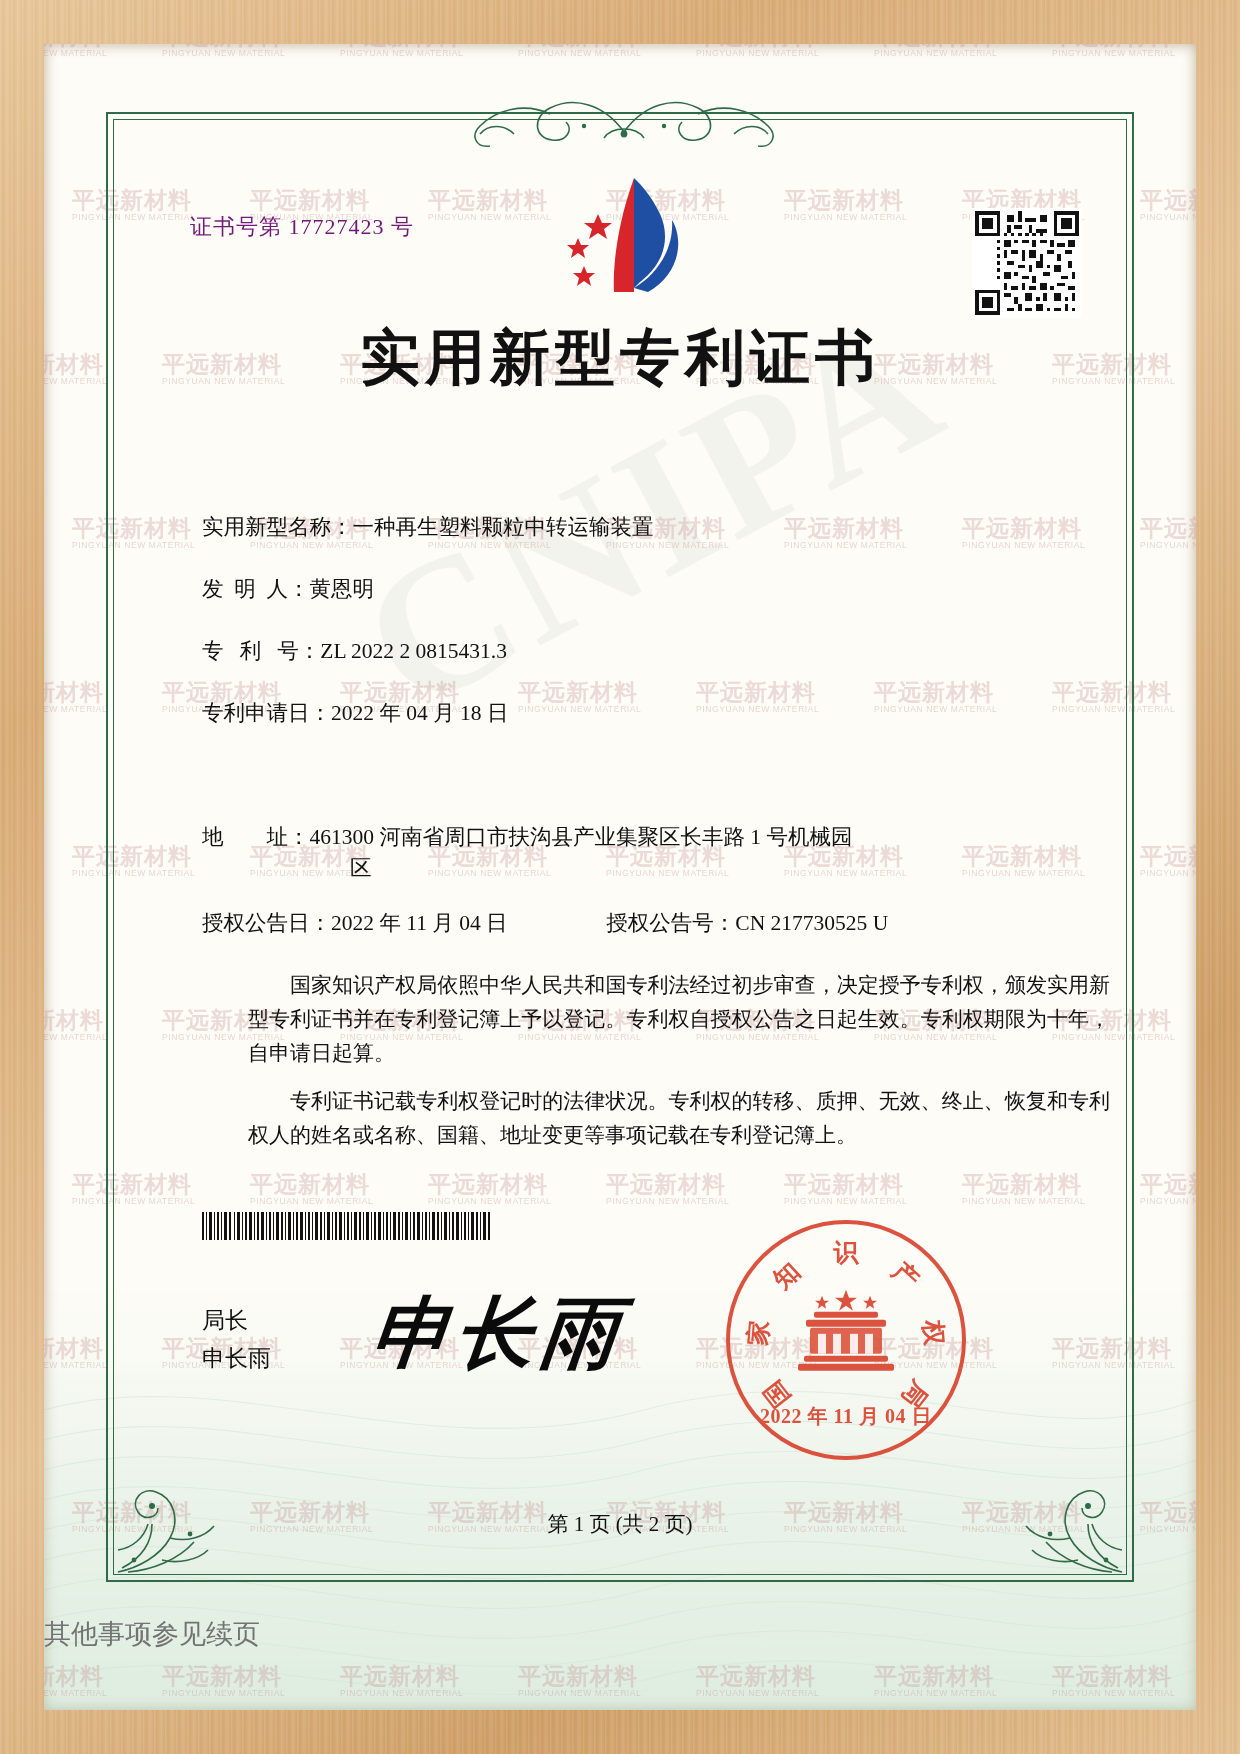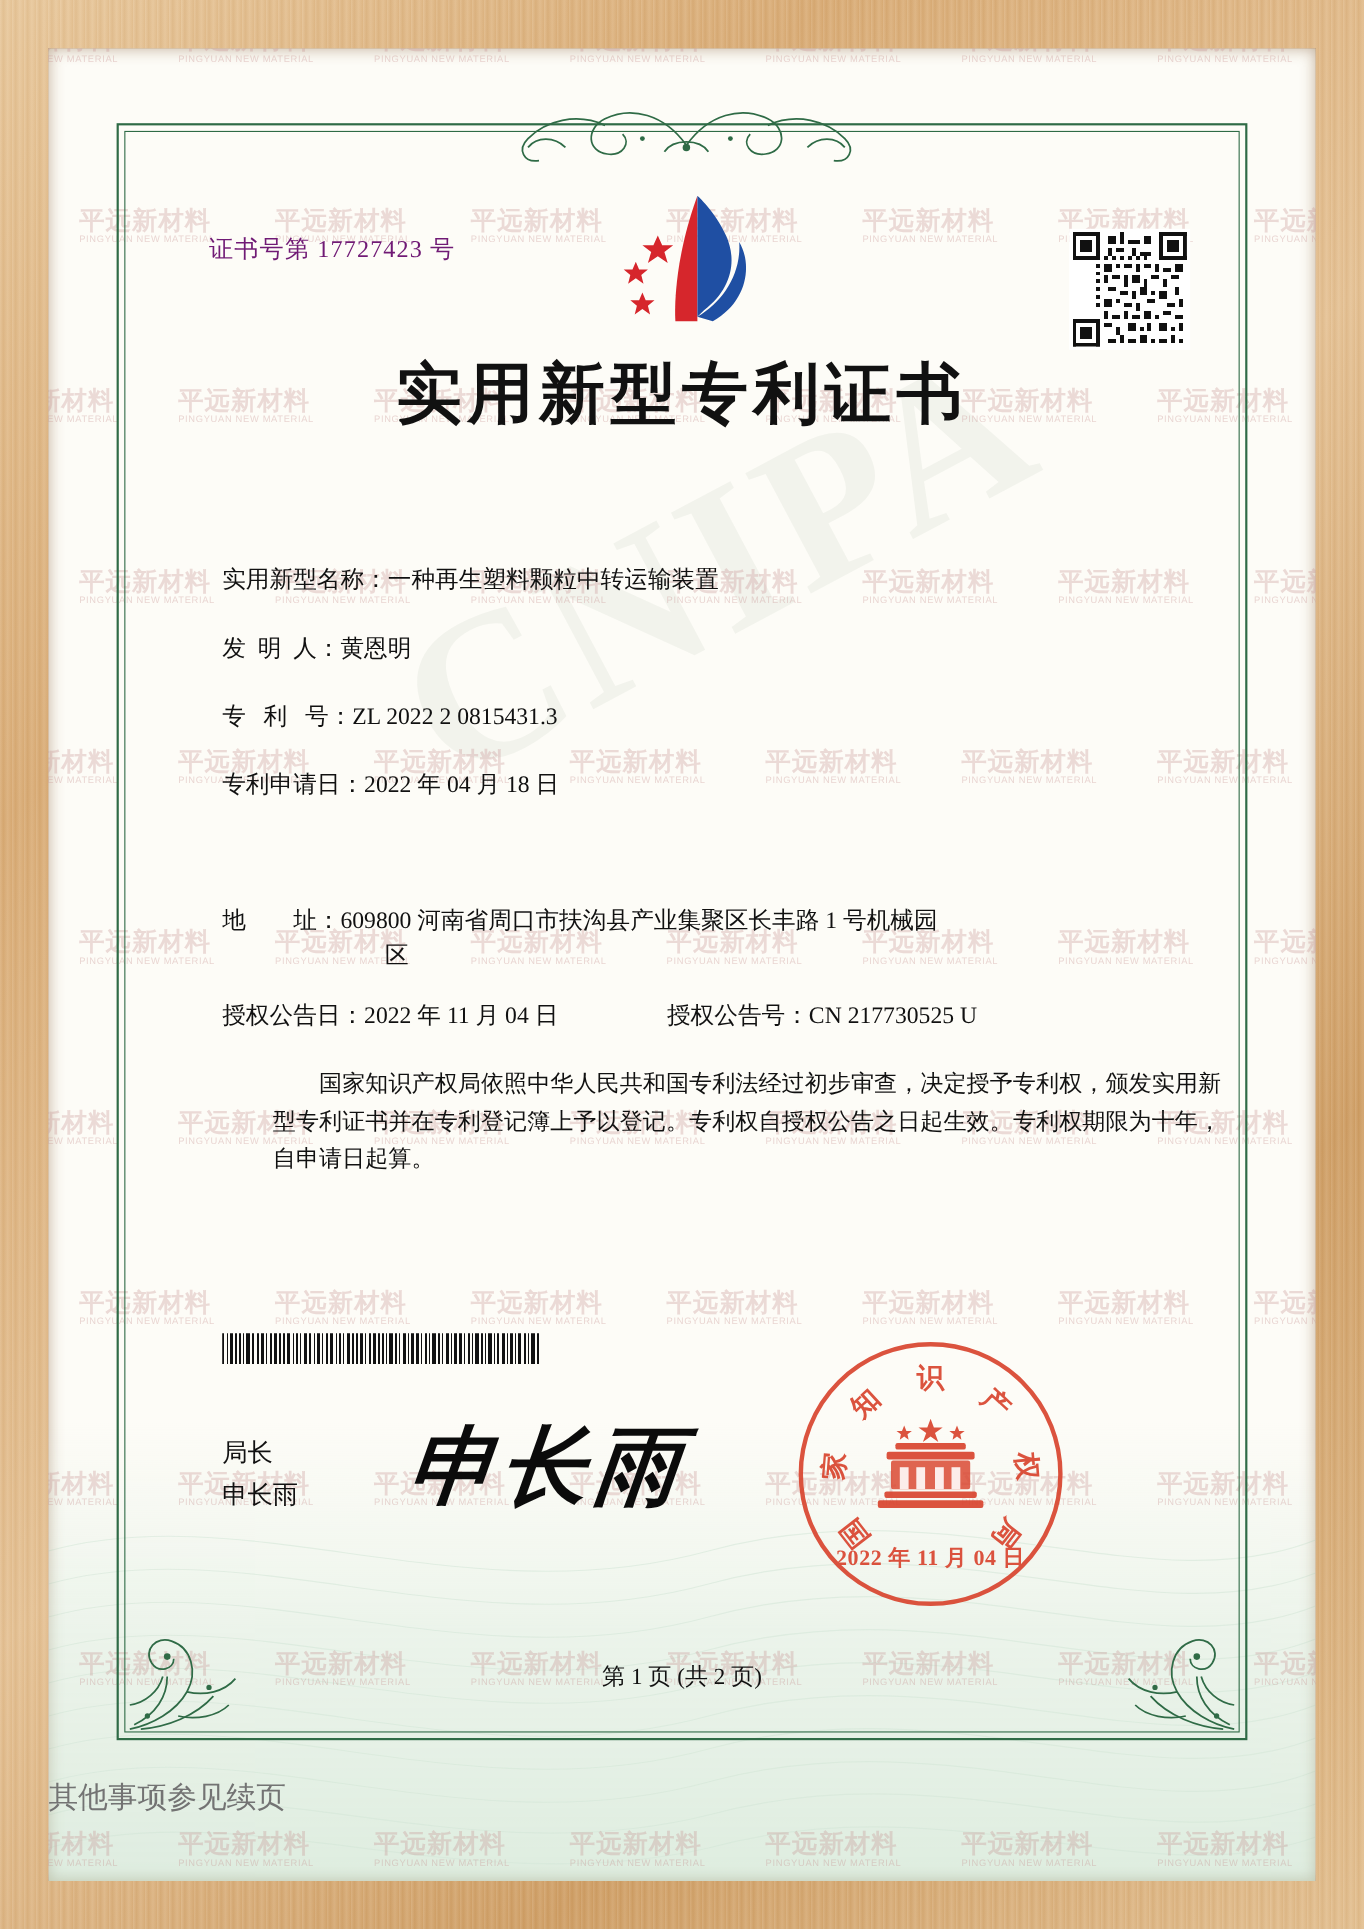--- a/index.html
+++ b/index.html
@@ -814,31 +814,32 @@
       <div class="field" style="top:462px;">
         <span class="lbl">发  明  人：</span><span class="val">黄恩明</span>
       </div>
       <div class="field" style="top:524px;">
         <span class="lbl">专   利   号：</span><span class="val">ZL 2022 2 0815431.3</span>
       </div>
       <div class="field" style="top:586px;">
         <span class="lbl">专利申请日：</span><span class="val">2022 年 04 月 18 日</span>
       </div>
       <div class="field" style="top:710px;">
-        <span class="lbl">地        址：</span><span class="val">609800 河南省周口市扶沟县产业集聚区长丰路 1 号机械园</span>
+        <span class="lbl">地        址：</span><span class="val">461300 河南省周口市扶沟县产业集聚区长丰路 1 号机械园</span>
         <span class="val2">区</span>
       </div>
 
       <div class="field" style="top:796px;">
         <span class="lbl">授权公告日：</span><span class="val">2022 年 11 月 04 日</span>
         <span style="display:inline-block;width:88px;"></span>
         <span class="lbl">授权公告号：</span><span class="val">CN 217730525 U</span>
       </div>
 
       <div class="para" style="top:856px;">国家知识产权局依照中华人民共和国专利法经过初步审查，决定授予专利权，颁发实用新型专利证书并在专利登记簿上予以登记。专利权自授权公告之日起生效。专利权期限为十年，自申请日起算。</div>
+      <div class="para" style="top:972px;">专利证书记载专利权登记时的法律状况。专利权的转移、质押、无效、终止、恢复和专利权人的姓名或名称、国籍、地址变更等事项记载在专利登记簿上。</div>
 
       <svg id="barcode" viewBox="0 0 290 28" preserveAspectRatio="none" shape-rendering="crispEdges">
         <g fill="#111">
           <rect x="0" y="0" width="2" height="28"></rect>
             <rect x="4" y="0" width="1" height="28"></rect>
           <rect x="7" y="0" width="3" height="28"></rect>
             <rect x="12" y="0" width="1" height="28"></rect>
           <rect x="15" y="0" width="2" height="28"></rect>
             <rect x="19" y="0" width="1" height="28"></rect>
           <rect x="22" y="0" width="3" height="28"></rect>

